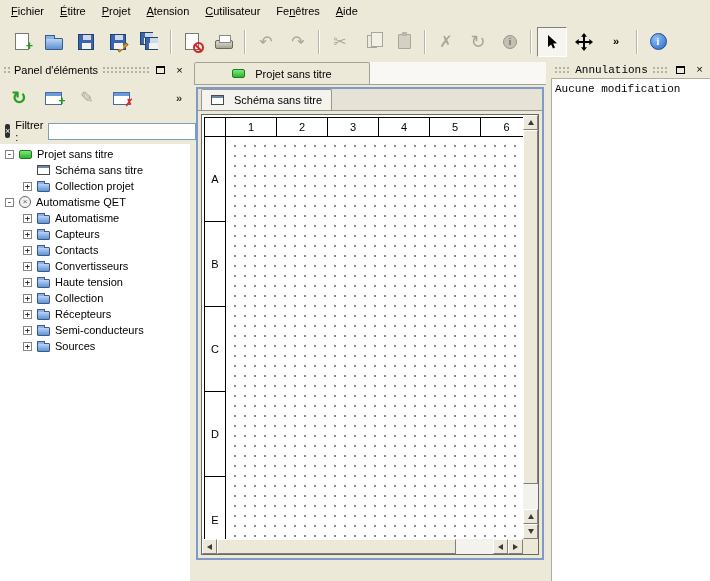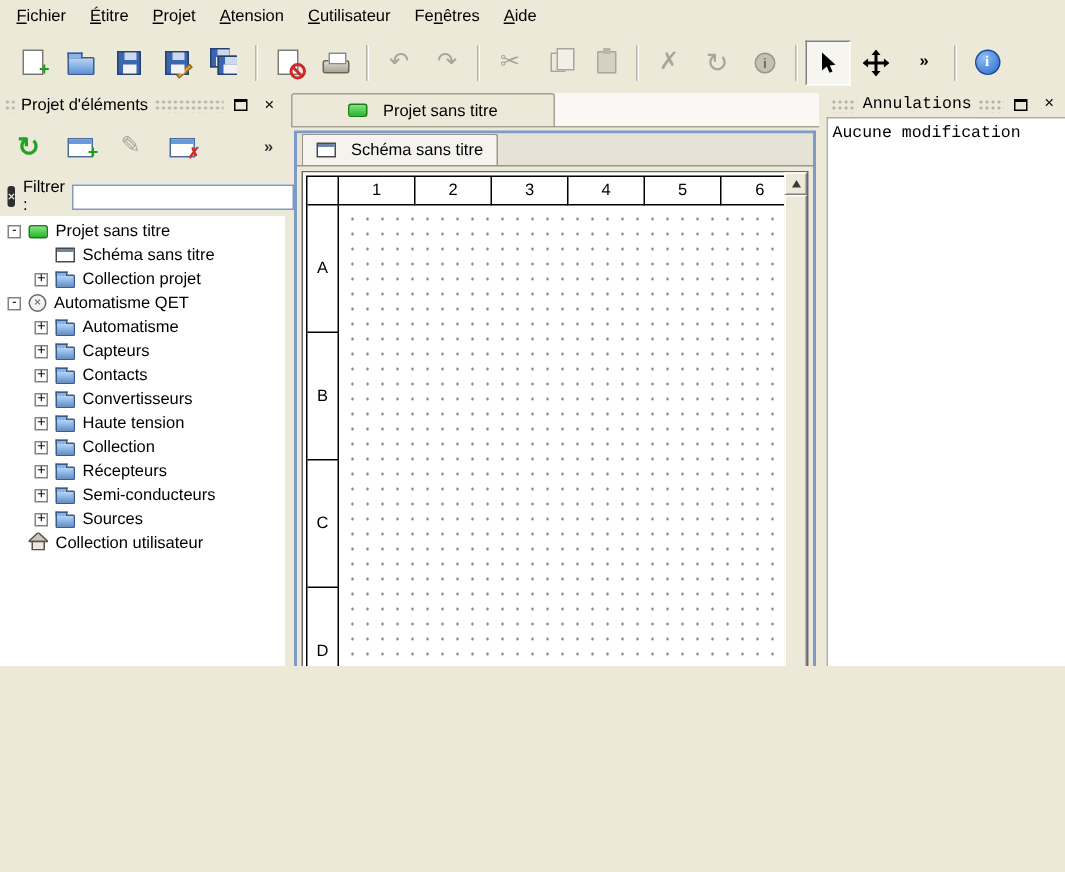--- a/index.html
+++ b/index.html
@@ -4,21 +4,21 @@
 <style>
   * { box-sizing: border-box; margin: 0; padding: 0; }
   html,body { width:710px; height:581px; }
   body {
     font-family: "Liberation Sans", sans-serif;
     font-size: 11px;
     color: #000;
     background: #ece9d8;
     overflow: hidden;
   }
-  .app { position:relative; width:710px; height:444px; background:#ece9d8; overflow:hidden; }
+  .app { position:relative; width:710px; height:581px; background:#ece9d8; overflow:hidden; }
 
   
   .menubar { position:absolute; left:0; top:0; right:0; height:21px; display:flex; align-items:center; padding-left:3px; }
   .menu-item { padding:3px 8px; cursor:default; white-space:nowrap; }
   .menu-item .mn { text-decoration: underline; }
 
   
   .toolbar { position:absolute; left:0; top:21px; right:0; height:41px; display:flex; align-items:center; padding-left:6px; }
   .tbtn { width:30px; height:30px; display:flex; align-items:center; justify-content:center; margin:0 1px; position:relative; border:1px solid transparent; }
   .tbtn.pressed { border:1px solid; border-color:#808080 #fff #fff #808080; background:#f6f5f0; }
@@ -217,21 +217,21 @@
     </div>
     <div class="tsep"></div>
     <div class="tbtn">
       <span class="ic-infob">i</span>
     </div>
   </div>
 
   <div class="left-dock">
     <div class="dock-title">
       <span class="tex tex-fix"></span>
-      <span class="dock-label">Projet d'éléments</span>
+      <span class="dock-label">Panel d'éléments</span>
       <span class="tex tex-grow"></span>
       <span class="mini-btn">
           <span class="float-ic"></span>
         </span>
       <span class="mini-btn">
           <span>×</span>
         </span>
     </div>
     <div class="ltb">
       <div class="lbtn raised">
@@ -319,28 +319,20 @@
       </div>
       <div class="trow lvl1">
         <span class="exp">+</span>
         <span class="ticon ti-folder"></span>
         <span>Semi-conducteurs</span>
       </div>
       <div class="trow lvl1">
         <span class="exp">+</span>
         <span class="ticon ti-folder"></span>
         <span>Sources</span>
-      </div>
-      <div class="trow lvl0">
-        <span class="exp hidden"></span>
-        <span class="ticon"><svg width="13" height="12" viewBox="0 0 13 12">
-              <polygon points="6.5,0 0,6 13,6" fill="#c9c6b9" stroke="#55524a" stroke-width="1"></polygon>
-              <rect x="2.5" y="6" width="8" height="5.5" fill="#ece9dc" stroke="#55524a" stroke-width="1"></rect>
-            </svg></span>
-        <span>Collection utilisateur</span>
       </div>
     </div>
   </div>
 
   <div class="center">
     <div class="proj-tabbar">
       <div class="proj-tab">
         <span class="ticon ti-project"></span>
         <span>Projet sans titre</span>
       </div>

